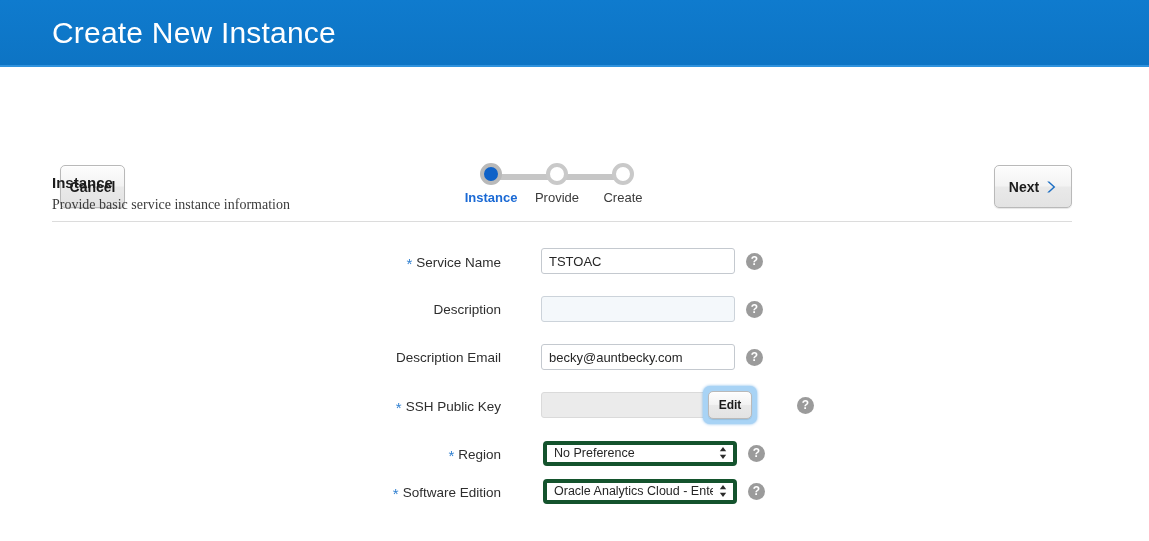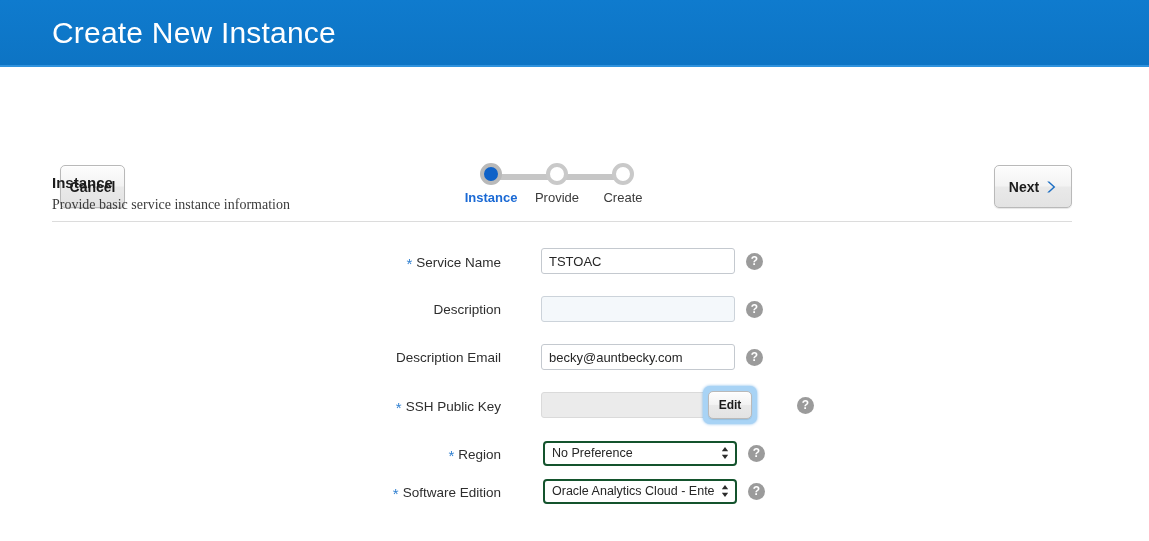--- a/index.html
+++ b/index.html
@@ -244,21 +244,21 @@
   }
   #edit-button {
     width: 44px;
     height: 28px;
     font-size: 12px;
   }
 
   .sel {
     width: 194px;
     height: 25px;
-    border: 2px solid #14532d;
+    border: 4px solid #14532d;
     border-radius: 4px;
     background: #ffffff;
     font-size: 12.5px;
     font-family: "Liberation Sans", sans-serif;
     color: #262626;
     padding: 0 20px 0 7px;
     box-sizing: border-box;
     -webkit-appearance: none;
     -moz-appearance: none;
     appearance: none;

